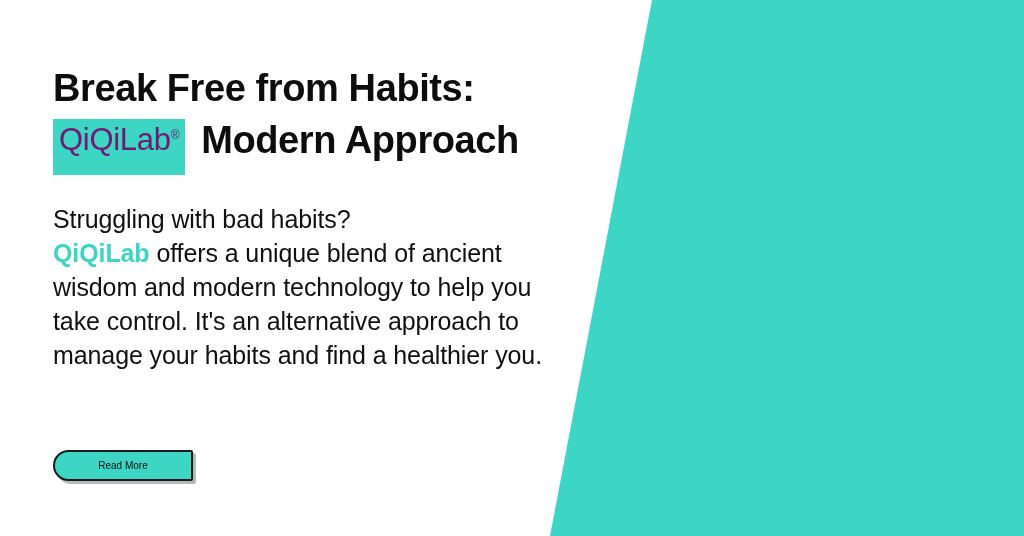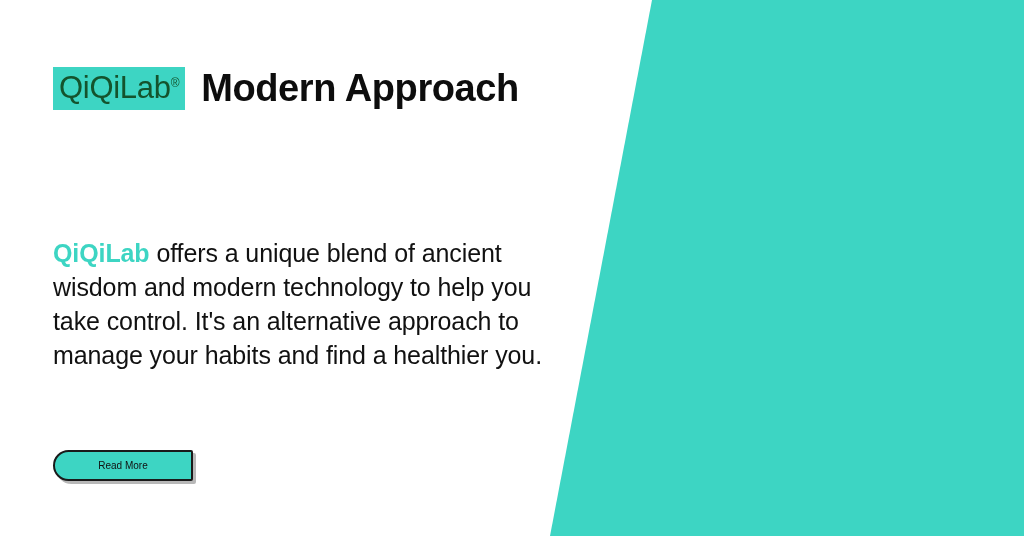--- a/index.html
+++ b/index.html
@@ -49,25 +49,25 @@
     color: #0d0d0d;
     letter-spacing: -0.4px;
   }
   .headline-line2 {
     display: block;
     white-space: nowrap;
   }
   .brand-badge {
     display: inline-block;
     background: #3DD5C3;
-    color: #14532d;
+    color: #701a75;
     font-weight: 400;
     font-size: 31px;
     line-height: 40px;
-    padding: 1px 6px 2px 6px;
+    padding: 1px 6px 15px 6px;
     letter-spacing: -0.3px;
     position: relative;
     top: -3px;
   }
   .brand-badge .reg {
     font-size: 12px;
     vertical-align: super;
     line-height: 1;
   }
   .headline-tail {
@@ -152,27 +152,28 @@
 </head>
 <body>
 
 <div class="banner">
 
   <div class="teal-panel"></div>
 
   <div class="content">
 
     <h1 class="headline">
+      <span>Break Free from Habits:</span>
       <span class="headline-line2">
         <span class="brand-badge"><span>QiQiLab</span><span class="reg">®</span></span><span class="headline-tail">Modern Approach</span>
       </span>
     </h1>
 
     <p class="body-copy">
-      <br>
+      <span>Struggling with bad habits?</span><br>
       <span class="brand-inline">QiQiLab</span><span> offers a unique blend of ancient wisdom and modern technology to help you take control. It's an alternative approach to manage your habits and find a healthier you.</span>
     </p>
 
     <button class="read-more">Read More</button>
   </div>
 
 
 </div>
 
 </body></html>

